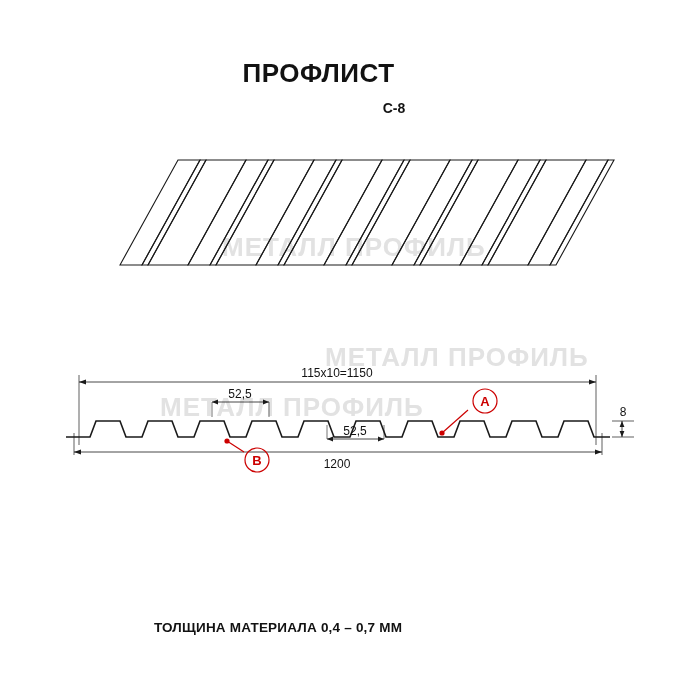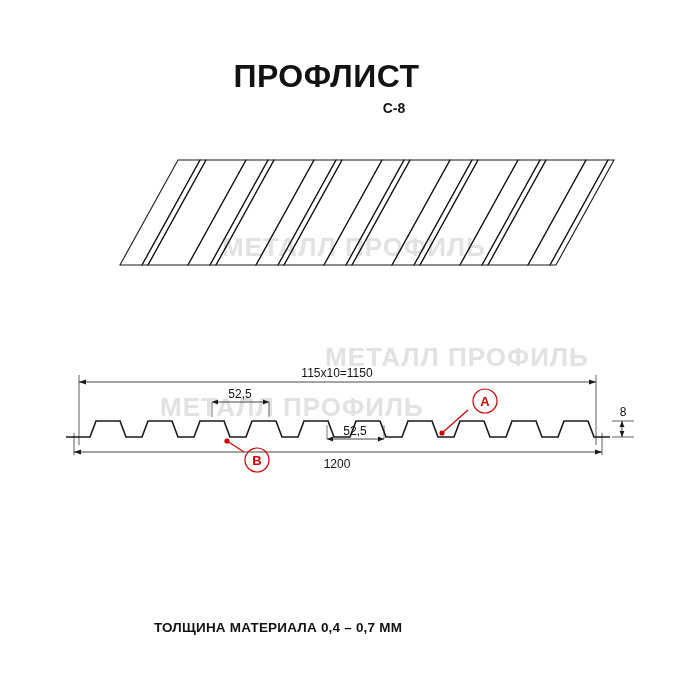--- a/index.html
+++ b/index.html
@@ -19,25 +19,24 @@
     position: relative;
     width: 700px;
     height: 700px;
   }
   .title {
     position: absolute;
     top: 58px;
     left: 0;
     width: 637px;
     text-align: center;
-    font-size: 32px;
+    font-size: 26px;
     font-weight: bold;
     letter-spacing: 0.5px;
     color: #121212;
-    padding-left: 8px;
   }
   .subtitle {
     position: absolute;
     top: 100px;
     left: 0;
     width: 700px;
     text-align: center;
     font-size: 14px;
     font-weight: bold;
     color: #121212;

